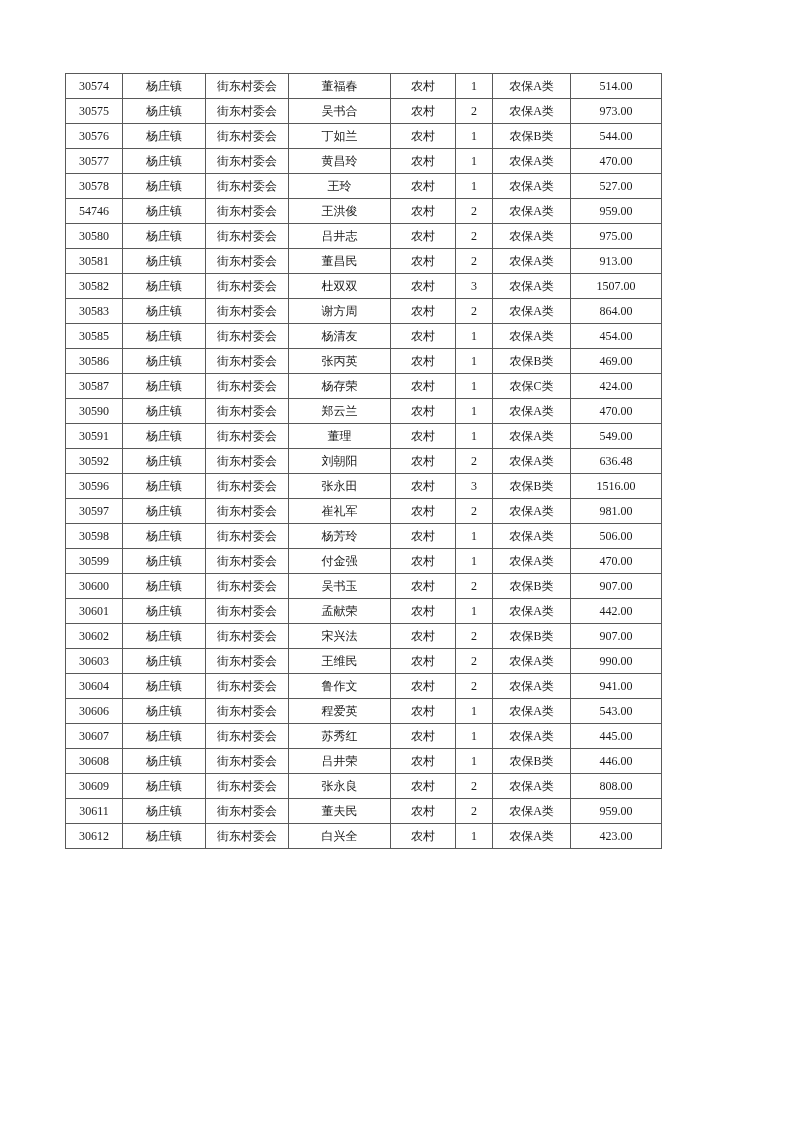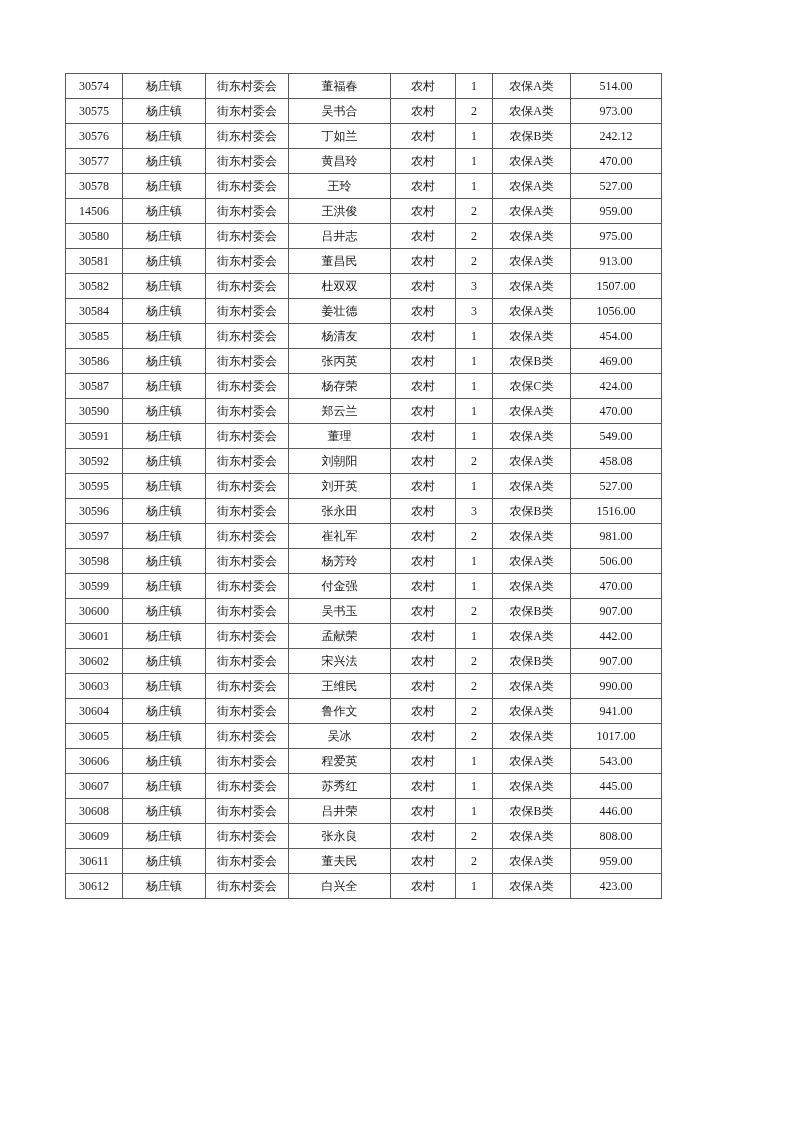--- a/index.html
+++ b/index.html
@@ -80,21 +80,21 @@
           <td>973.00</td>
         </tr>
         <tr>
           <td>30576</td>
           <td>杨庄镇</td>
           <td>街东村委会</td>
           <td>丁如兰</td>
           <td>农村</td>
           <td>1</td>
           <td>农保B类</td>
-          <td>242.12</td>
+          <td>544.00</td>
         </tr>
         <tr>
           <td>30577</td>
           <td>杨庄镇</td>
           <td>街东村委会</td>
           <td>黄昌玲</td>
           <td>农村</td>
           <td>1</td>
           <td>农保A类</td>
           <td>470.00</td>
@@ -103,21 +103,21 @@
           <td>30578</td>
           <td>杨庄镇</td>
           <td>街东村委会</td>
           <td>王玲</td>
           <td>农村</td>
           <td>1</td>
           <td>农保A类</td>
           <td>527.00</td>
         </tr>
         <tr>
-          <td>14506</td>
+          <td>54746</td>
           <td>杨庄镇</td>
           <td>街东村委会</td>
           <td>王洪俊</td>
           <td>农村</td>
           <td>2</td>
           <td>农保A类</td>
           <td>959.00</td>
         </tr>
         <tr>
           <td>30580</td>
@@ -143,28 +143,28 @@
           <td>30582</td>
           <td>杨庄镇</td>
           <td>街东村委会</td>
           <td>杜双双</td>
           <td>农村</td>
           <td>3</td>
           <td>农保A类</td>
           <td>1507.00</td>
         </tr>
         <tr>
-          <td>30584</td>
-          <td>杨庄镇</td>
-          <td>街东村委会</td>
-          <td>姜壮德</td>
-          <td>农村</td>
-          <td>3</td>
-          <td>农保A类</td>
-          <td>1056.00</td>
+          <td>30583</td>
+          <td>杨庄镇</td>
+          <td>街东村委会</td>
+          <td>谢方周</td>
+          <td>农村</td>
+          <td>2</td>
+          <td>农保A类</td>
+          <td>864.00</td>
         </tr>
         <tr>
           <td>30585</td>
           <td>杨庄镇</td>
           <td>街东村委会</td>
           <td>杨清友</td>
           <td>农村</td>
           <td>1</td>
           <td>农保A类</td>
           <td>454.00</td>
@@ -210,31 +210,21 @@
           <td>549.00</td>
         </tr>
         <tr>
           <td>30592</td>
           <td>杨庄镇</td>
           <td>街东村委会</td>
           <td>刘朝阳</td>
           <td>农村</td>
           <td>2</td>
           <td>农保A类</td>
-          <td>458.08</td>
-        </tr>
-        <tr>
-          <td>30595</td>
-          <td>杨庄镇</td>
-          <td>街东村委会</td>
-          <td>刘开英</td>
-          <td>农村</td>
-          <td>1</td>
-          <td>农保A类</td>
-          <td>527.00</td>
+          <td>636.48</td>
         </tr>
         <tr>
           <td>30596</td>
           <td>杨庄镇</td>
           <td>街东村委会</td>
           <td>张永田</td>
           <td>农村</td>
           <td>3</td>
           <td>农保B类</td>
           <td>1516.00</td>
@@ -311,30 +301,20 @@
         </tr>
         <tr>
           <td>30604</td>
           <td>杨庄镇</td>
           <td>街东村委会</td>
           <td>鲁作文</td>
           <td>农村</td>
           <td>2</td>
           <td>农保A类</td>
           <td>941.00</td>
-        </tr>
-        <tr>
-          <td>30605</td>
-          <td>杨庄镇</td>
-          <td>街东村委会</td>
-          <td>吴冰</td>
-          <td>农村</td>
-          <td>2</td>
-          <td>农保A类</td>
-          <td>1017.00</td>
         </tr>
         <tr>
           <td>30606</td>
           <td>杨庄镇</td>
           <td>街东村委会</td>
           <td>程爱英</td>
           <td>农村</td>
           <td>1</td>
           <td>农保A类</td>
           <td>543.00</td>

